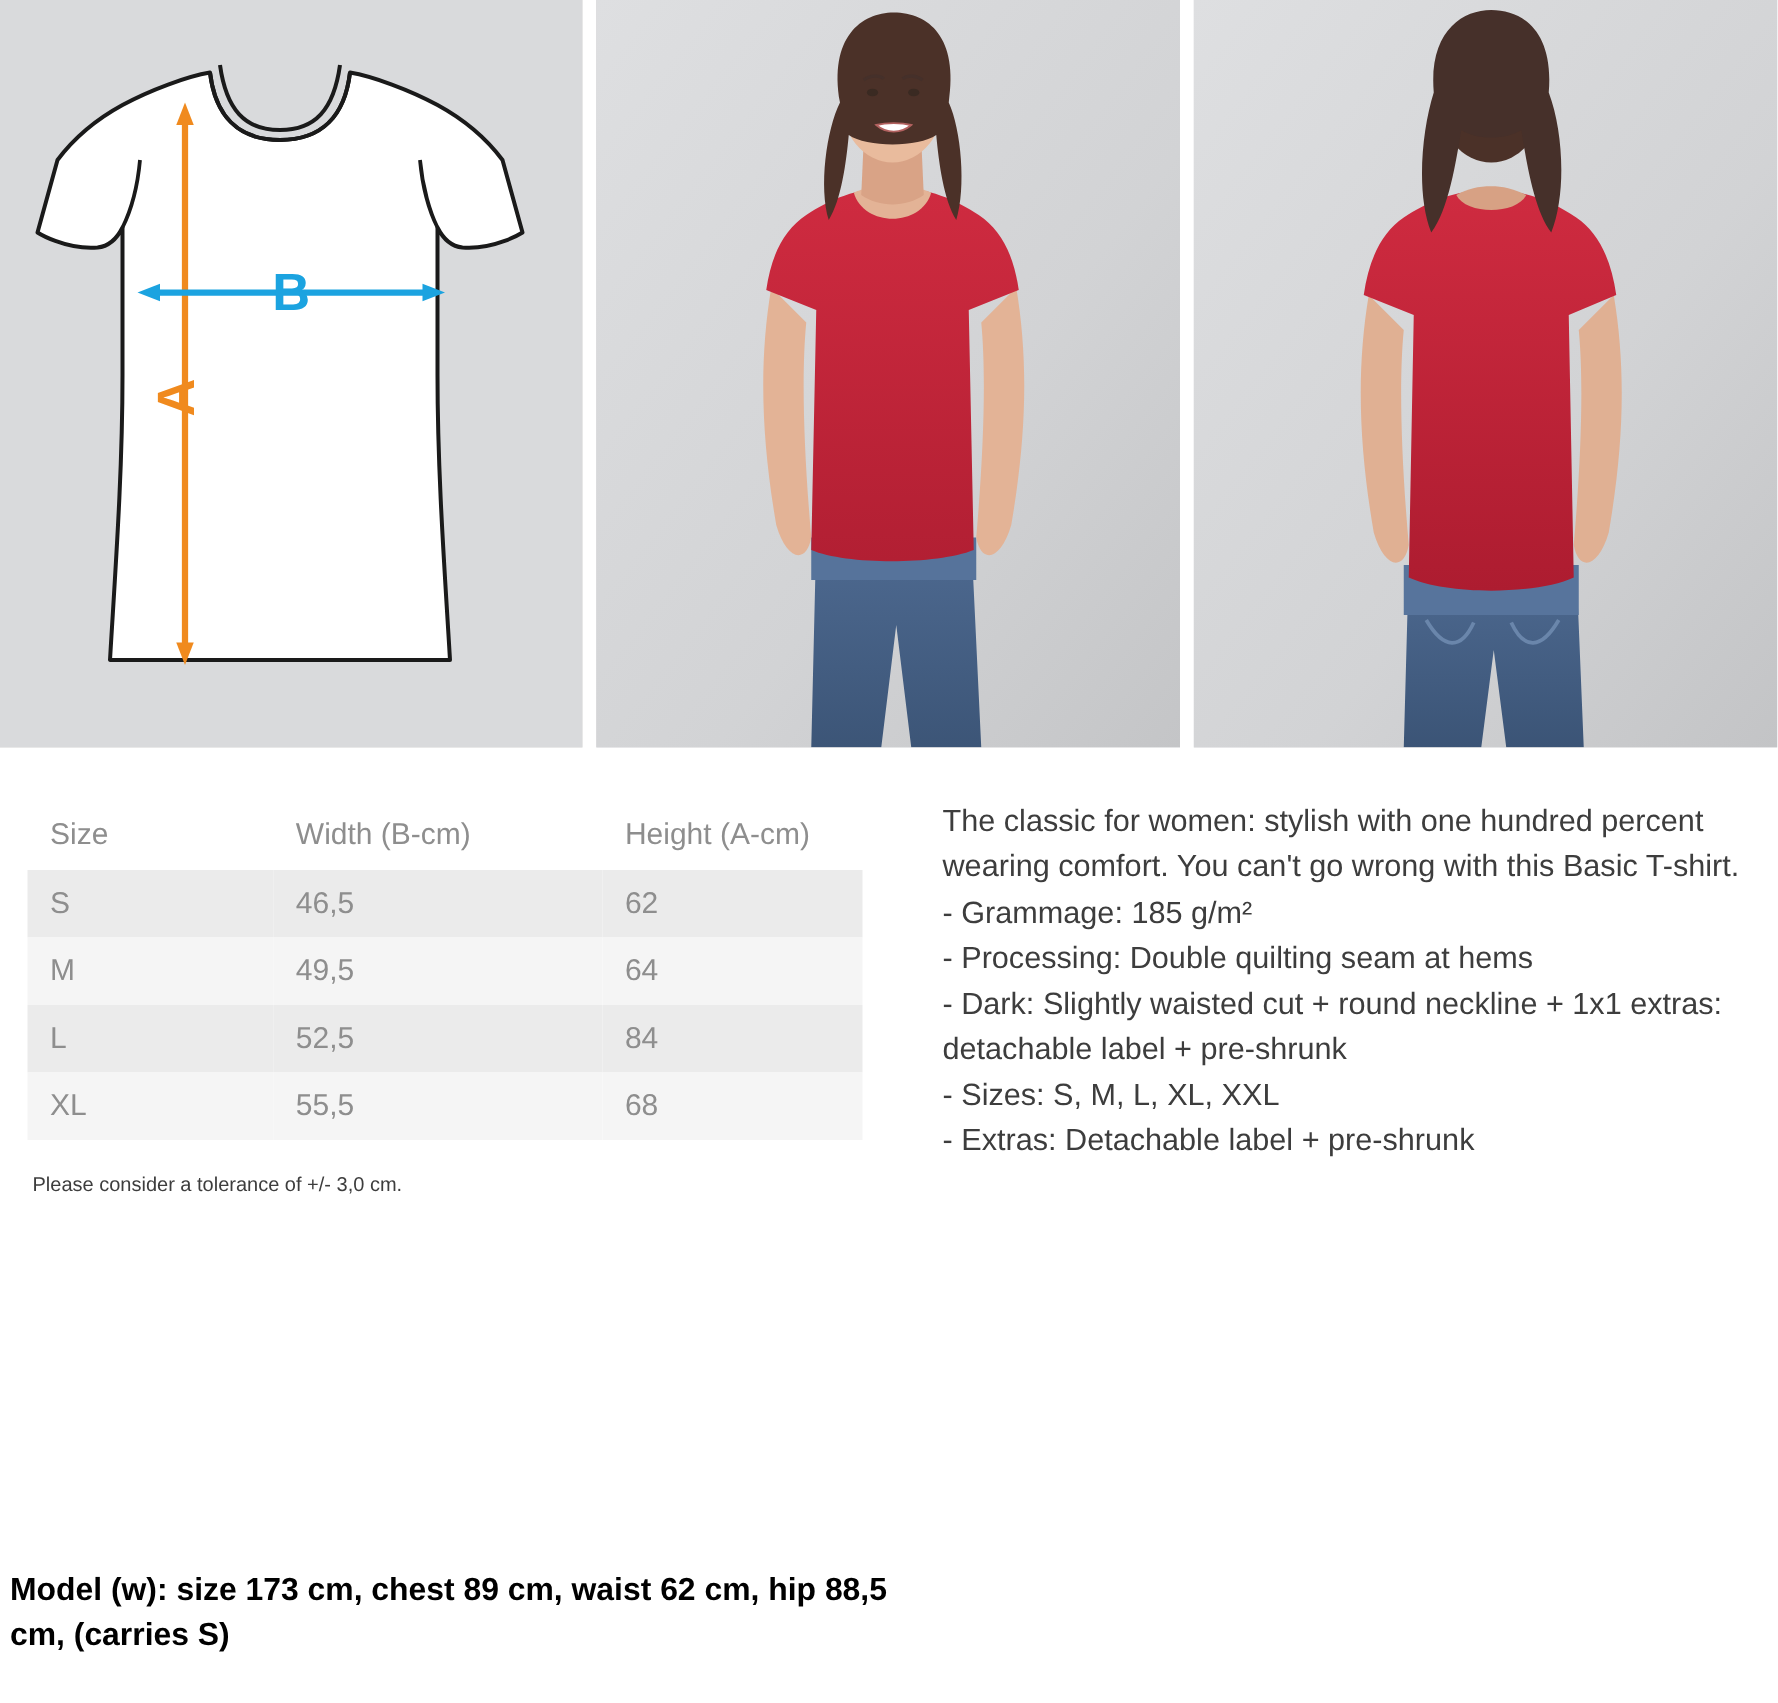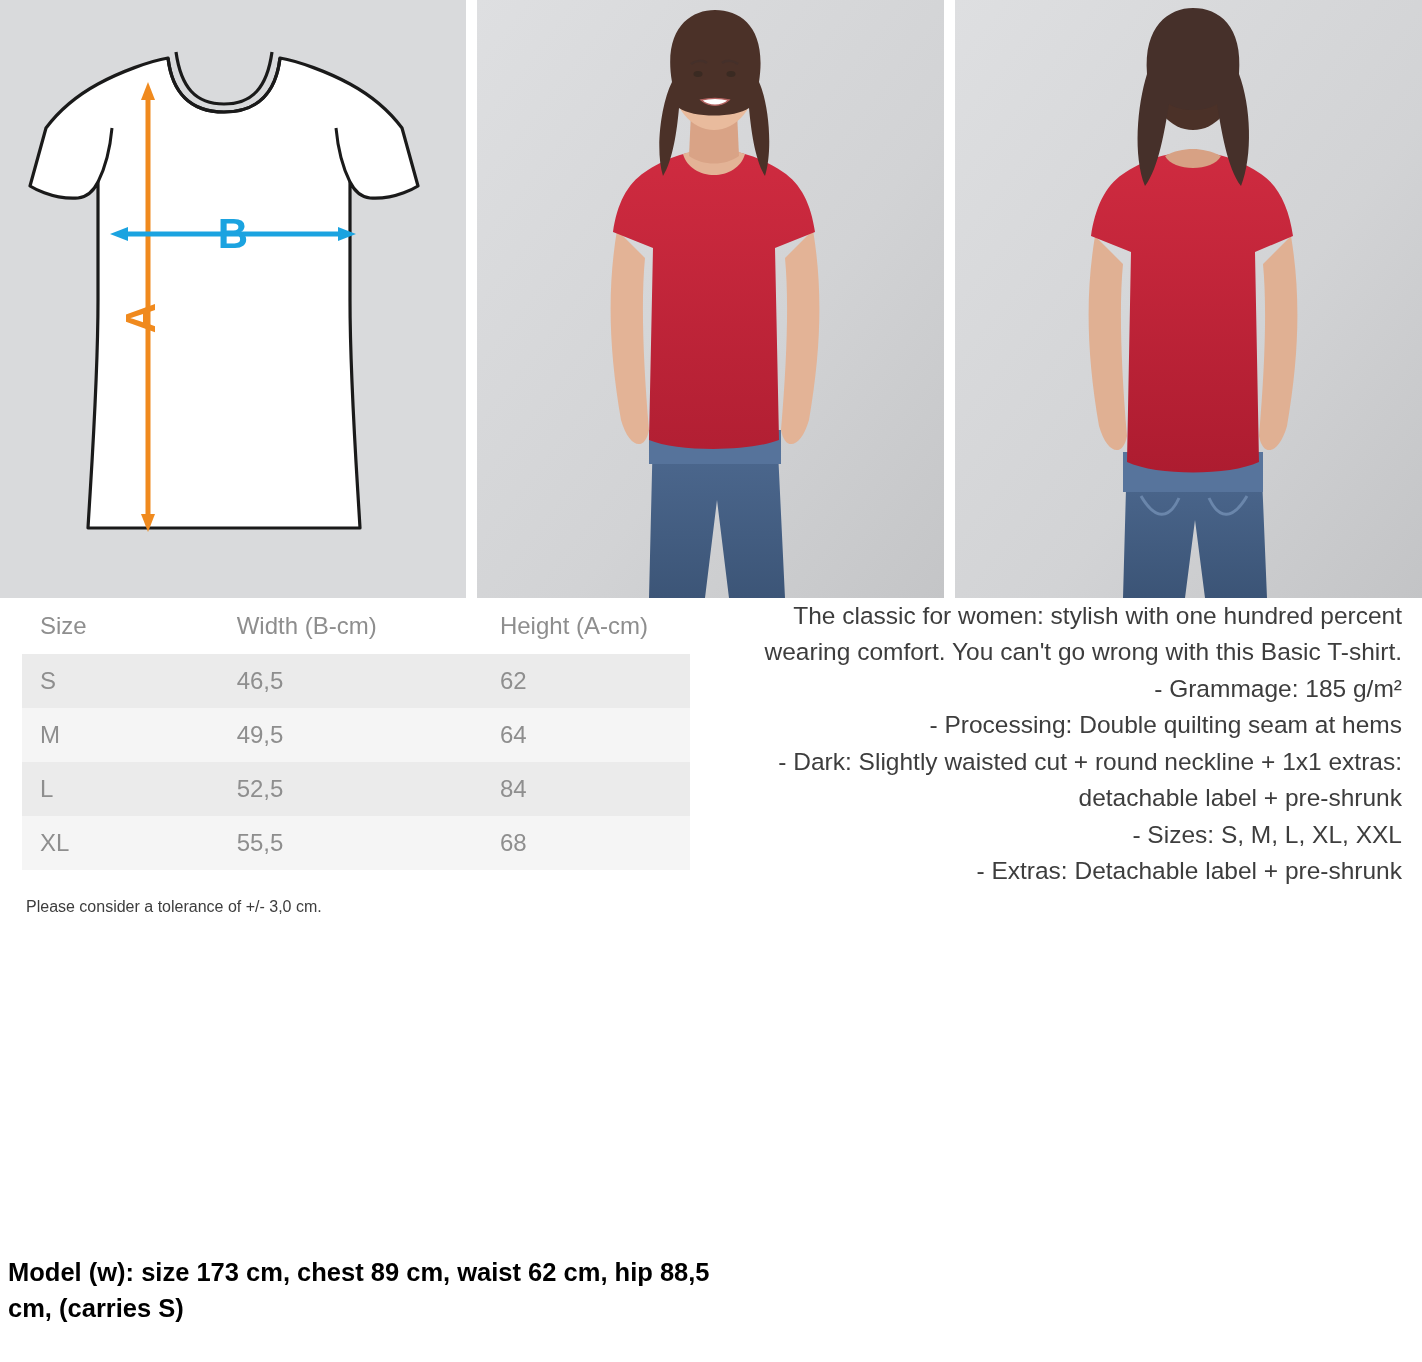--- a/index.html
+++ b/index.html
@@ -34,22 +34,24 @@
 
   
   .tech-svg { position: absolute; left: 0; top: 0; }
 
   
   .photo-svg { position: absolute; left: 0; top: 0; }
 
   
   .mid {
     display: flex;
+    margin-top: 42px;
     padding-left: 22px;
     box-sizing: border-box;
+    gap: 20px;
   }
   .left-col { width: 690px; }
   .right-col {
     width: 690px;
     padding-left: 22px;
     box-sizing: border-box;
   }
 
   
   table.size-table {
@@ -81,21 +83,21 @@
     margin-top: 28px;
     padding-left: 4px;
   }
 
   
   .desc {
     font-size: 24.5px;
     line-height: 1.46;
     color: #3d3d3d;
   }
-  .desc p { margin: 0 0 1px 0; text-align: right; }
+  .desc p { margin: 0 0 1px 0; }
 
   
   .footer {
     position: absolute;
     left: 8px;
     top: 1254px;
     width: 720px;
     font-size: 25.5px;
     font-weight: bold;
     line-height: 1.42;

